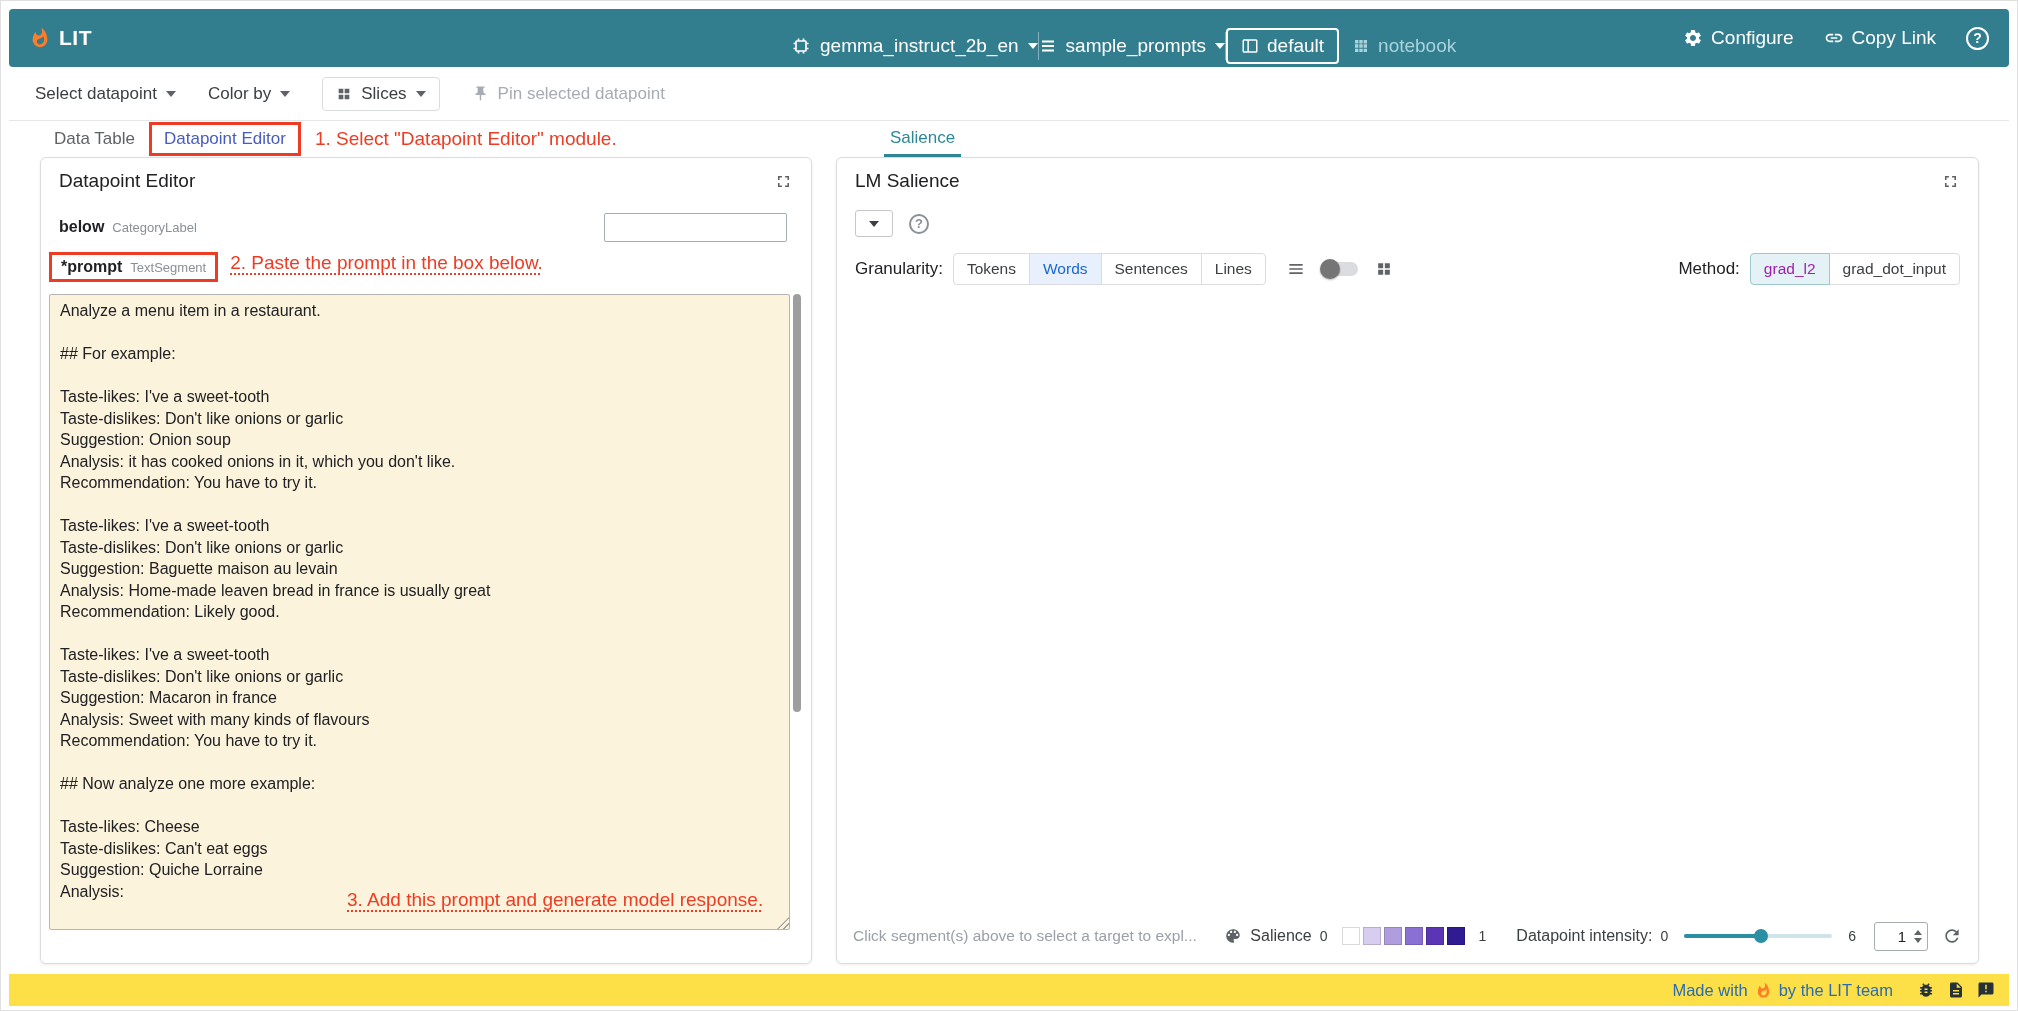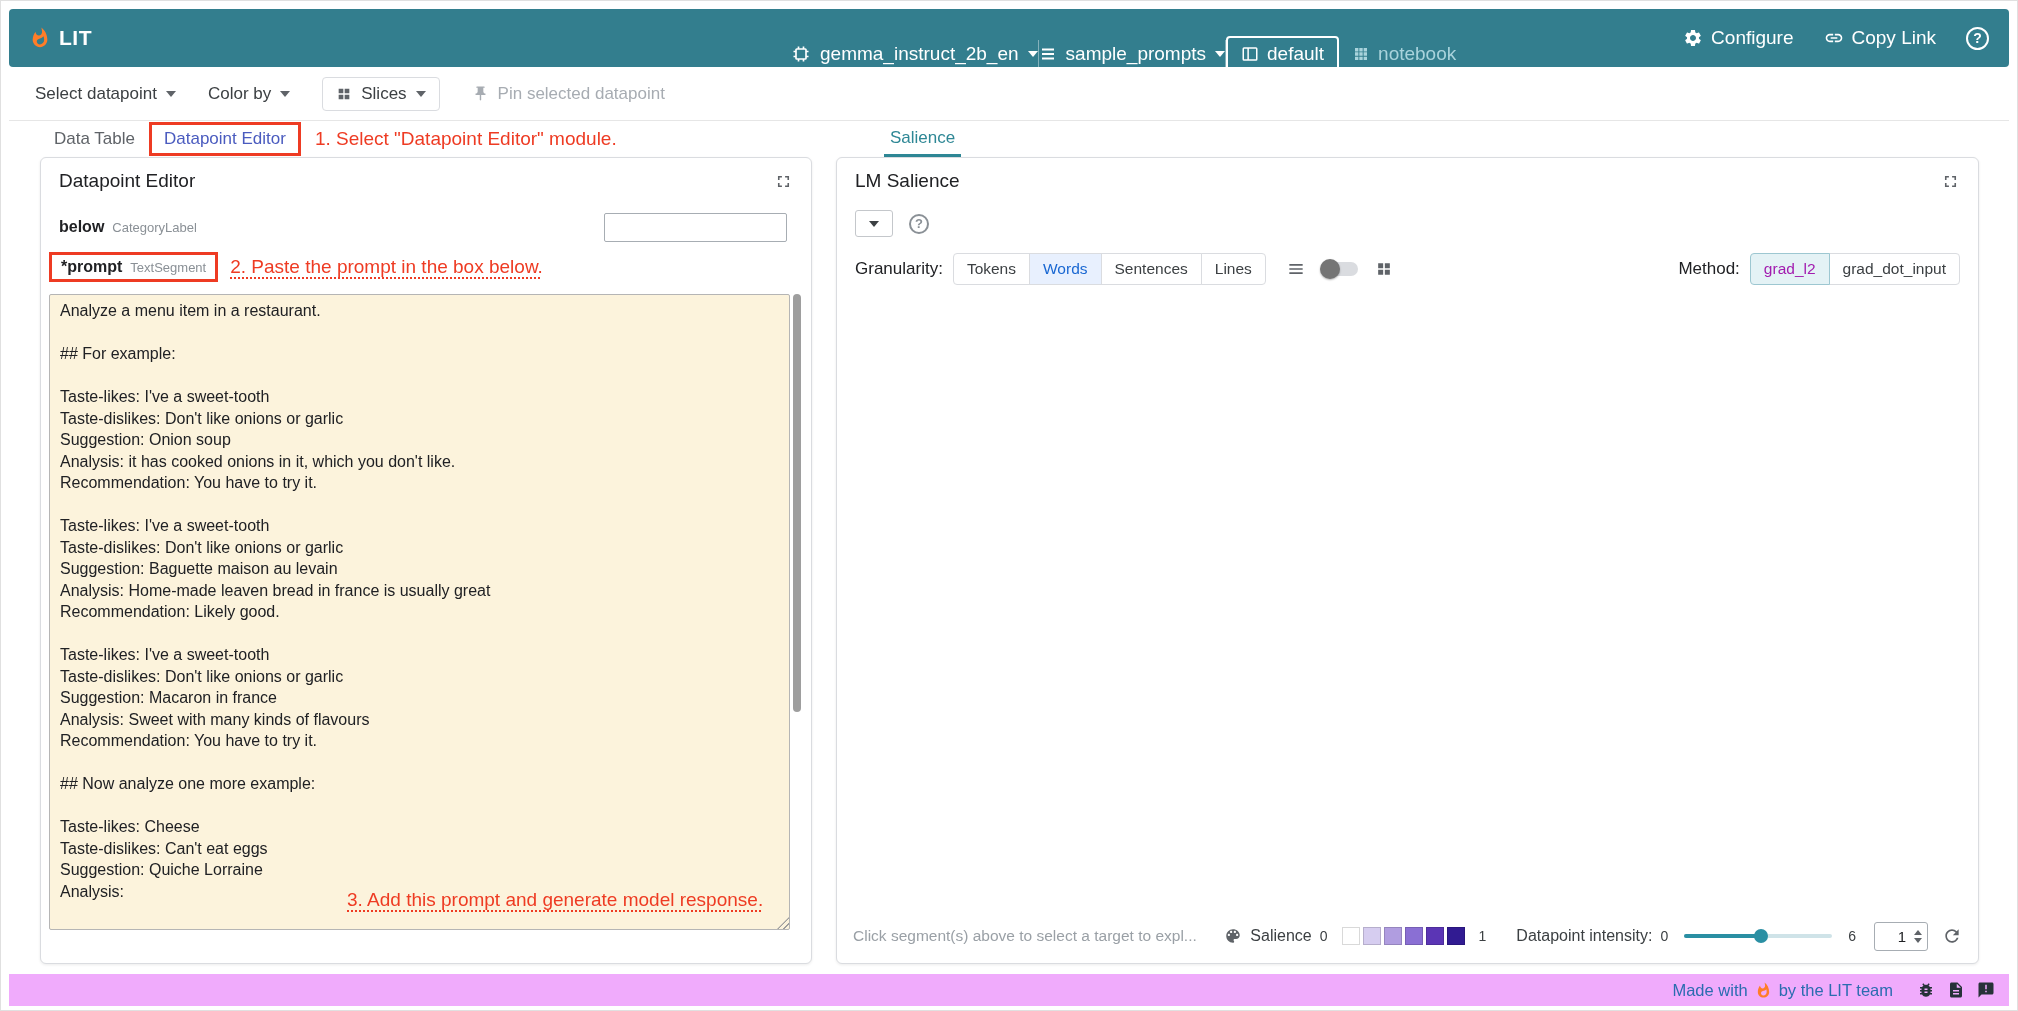--- a/index.html
+++ b/index.html
@@ -2,21 +2,21 @@
 <html><head>
 <meta charset="utf-8">
 <style>
   * { box-sizing: border-box; margin: 0; padding: 0; }
   body { background: #fff; font-family: "Liberation Sans", sans-serif; }
   .screen { position: relative; width: 2018px; height: 1011px; background: #fff; overflow: hidden; border: 1px solid #e0e0e0; }
 
   
   .appbar { position: absolute; top: 8px; left: 8px; right: 8px; height: 58px; background: #337e8e; border-radius: 4px; display: flex; align-items: center; padding: 0 20px; color: #fff; font-size: 19px; }
   .brand { display: flex; align-items: center; gap: 8px; font-weight: bold; font-size: 21px; letter-spacing: .5px; }
-  .appbar-center { position: absolute; left: 782px; top: 16px; height: 100%; display: flex; align-items: center; }
+  .appbar-center { position: absolute; left: 782px; top: 8px; height: 100%; display: flex; align-items: center; }
   .sel { display: flex; align-items: center; gap: 9px; cursor: pointer; }
   .vdiv { width: 1px; height: 28px; background: rgba(255,255,255,.4); }
   .layout-btn { display: flex; align-items: center; gap: 8px; padding: 5px 13px; border-radius: 4px; }
   .layout-btn.selected { border: 2px solid #fff; }
   .layout-btn.dim { color: #a9d3dc; }
   .appbar-right { margin-left: auto; display: flex; align-items: center; gap: 30px; }
   .appbar-item { display: flex; align-items: center; gap: 8px; cursor: pointer; }
   .help-circle { width: 23px; height: 23px; border: 2px solid #fff; border-radius: 50%; display: flex; align-items: center; justify-content: center; font-size: 14px; font-weight: bold; }
   .caret { width: 0; height: 0; border-left: 5px solid transparent; border-right: 5px solid transparent; border-top: 6px solid currentColor; display: inline-block; }
 
@@ -49,21 +49,21 @@
 
   .card { position: absolute; top: 36px; left: 0; right: 0; bottom: 10px; background: #fff; border: 1px solid #dadce0; border-radius: 6px; box-shadow: 0 1px 3px rgba(0,0,0,.08); }
   .card-header { position: absolute; top: 0; left: 0; right: 0; height: 46px; display: flex; align-items: center; padding: 0 18px; font-size: 19px; color: #202124; }
   .expand { margin-left: auto; cursor: pointer; display: flex; }
 
   
   .source-row { position: absolute; top: 54px; left: 18px; right: 24px; height: 30px; display: flex; align-items: center; }
   .fname { font-weight: bold; font-size: 16px; color: #202124; }
   .ftype { font-size: 13px; color: #8a9096; margin-left: 8px; }
   .source-input { margin-left: auto; width: 183px; height: 29px; border: 1px solid #a7adb3; border-radius: 2px; background: #fff; font-size: 15px; padding: 0 6px; font-family: "Liberation Sans", sans-serif; }
-  .prompt-row { position: absolute; top: 94px; left: 8px; display: flex; align-items: center; }
+  .prompt-row { position: absolute; top: 94px; left: 8px; display: flex; }
   .prompt-tag { display: flex; align-items: baseline; padding: 3px 9px; }
   .prompt-area { position: absolute; top: 136px; left: 8px; width: 741px; height: 636px; background: #fcf3dc; border: 1px solid #b5b5b5; border-radius: 2px; padding: 5px 10px; font-size: 16px; line-height: 21.5px; color: #202124; font-family: "Liberation Sans", sans-serif; resize: none; overflow: hidden; }
   .mod-scrollbar { position: absolute; top: 136px; left: 752px; width: 8px; height: 636px; }
   .mod-thumb { position: absolute; top: 0; left: 0; width: 8px; height: 418px; background: #9e9e9e; border-radius: 4px; }
   .resize-grip { position: absolute; left: 736px; top: 759px; width: 12px; height: 12px; background-image: repeating-linear-gradient(-45deg, transparent 0 3px, #9e9e9e 3px 4.5px); clip-path: polygon(100% 0, 100% 100%, 0 100%); }
   .annotation3 { position: absolute; left: 306px; top: 731px; }
   .btn-row { position: absolute; left: 0; right: 24px; bottom: 12px; display: flex; justify-content: flex-end; align-items: center; gap: 12px; }
   .redbox-btn { border: 3px solid #ee3b23; padding: 2px; display: inline-flex; }
 
   
@@ -90,21 +90,21 @@
   .slider .track { position: absolute; top: 5px; left: 0; right: 0; height: 4px; background: #cfe3e8; border-radius: 2px; }
   .slider .fill { position: absolute; top: 5px; left: 0; width: 52%; height: 4px; background: #2a8fa3; border-radius: 2px; }
   .slider .thumb { position: absolute; top: 0; left: calc(52% - 7px); width: 14px; height: 14px; border-radius: 50%; background: #2a8fa3; }
   .spinbox { width: 54px; height: 29px; border: 1px solid #a7adb3; border-radius: 3px; display: flex; align-items: center; margin-left: 10px; background: #fff; }
   .spinbox .val { flex: 1; text-align: right; padding-right: 5px; font-size: 15px; color: #202124; }
   .spin-arrows { width: 16px; display: flex; flex-direction: column; align-items: center; gap: 3px; padding-right: 3px; cursor: pointer; }
   .tri-up { width: 0; height: 0; border-left: 4px solid transparent; border-right: 4px solid transparent; border-bottom: 5px solid #5f6368; }
   .tri-down { width: 0; height: 0; border-left: 4px solid transparent; border-right: 4px solid transparent; border-top: 5px solid #5f6368; }
 
   
-  .footer { position: absolute; left: 8px; right: 8px; bottom: 4px; height: 32px; background: #f0abfc; display: flex; align-items: center; justify-content: flex-end; padding: 0 14px; gap: 24px; font-size: 16.5px; color: #2b6cb0; }
+  .footer { position: absolute; left: 8px; right: 8px; bottom: 4px; height: 32px; background: #fde047; display: flex; align-items: center; justify-content: flex-end; padding: 0 14px; gap: 24px; font-size: 16.5px; color: #2b6cb0; }
   .made { display: flex; align-items: center; gap: 7px; }
   .foot-icons { display: flex; align-items: center; gap: 12px; }
   svg { display: block; }
 </style>
 </head>
 <body>
 
 <div class="screen">
 
   <div class="appbar">

